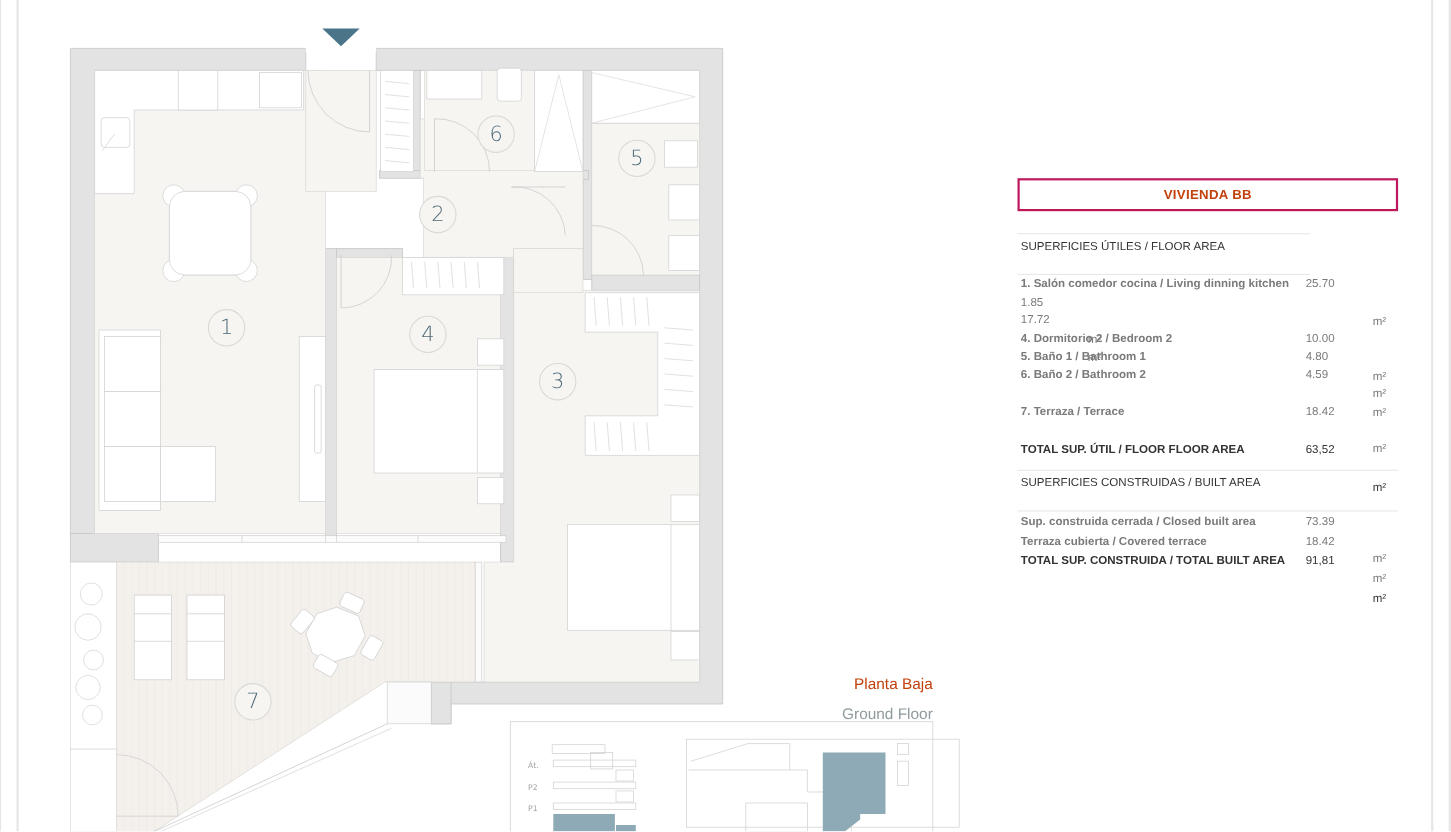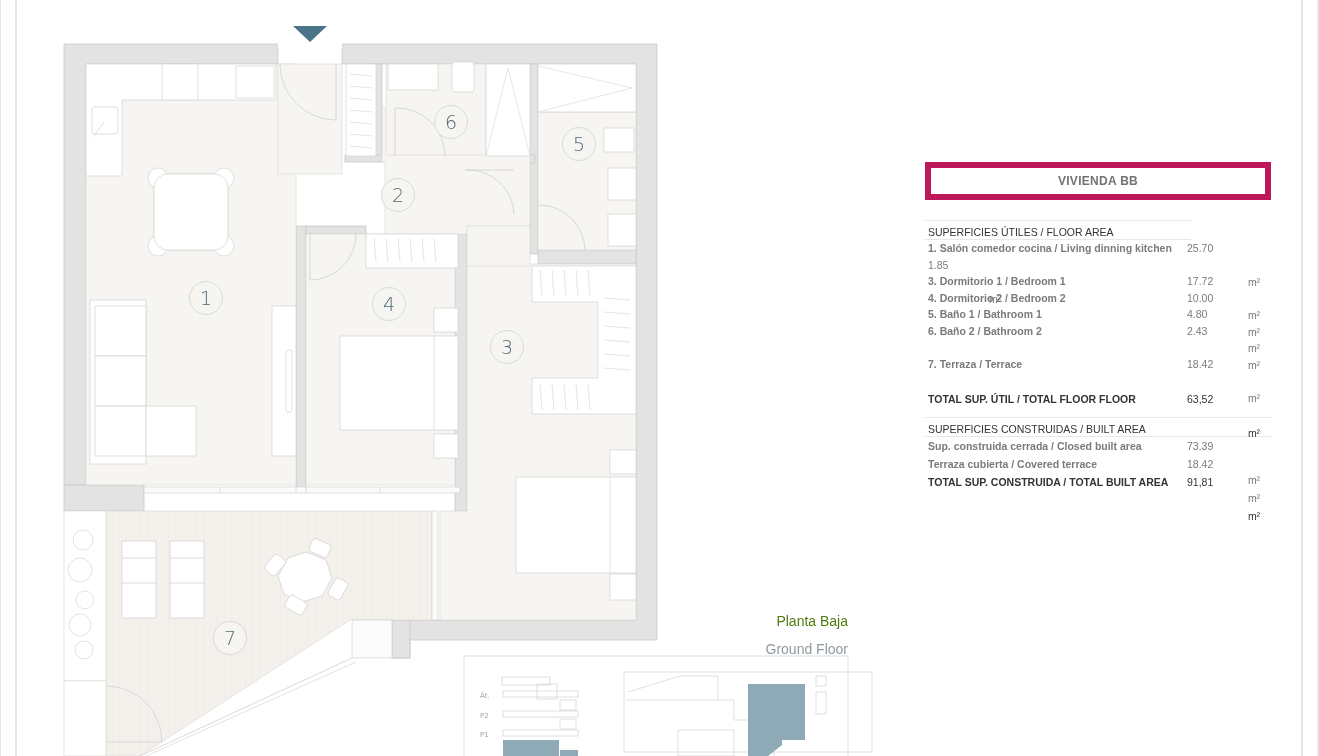--- a/index.html
+++ b/index.html
@@ -16,33 +16,33 @@
   #plan { position: absolute; left: 0; top: 0; }
 
   .room-num {
     position: absolute; width: 32px; height: 32px; border-radius: 50%;
     border: 1px solid #d9d9d6; background: #f7f5f2;
     color: #4e6a78; font-size: 19px; line-height: 32px; text-align: center;
     font-family: "DejaVu Sans", sans-serif; font-weight: 300;
   }
 
   .floor-label {
-    position: absolute; right: 471px; text-align: right; color: #4d7c0f;
+    position: absolute; right: 471px; text-align: right; color: #c2410c;
     font-size: 14px; line-height: 16px;
   }
   .floor-label.en { color: #8f9a9f; }
 
   
   #areas { position: absolute; left: 925px; top: 162px; width: 346px; color: #666; }
   .title-box {
-    height: 26px; border: 6px solid #be185d; text-align: center;
-    font-weight: bold; font-size: 12px; line-height: 26px; color: #737373; letter-spacing: 0.3px;
+    height: 26px; border: 2px solid #be185d; text-align: center;
+    font-weight: bold; font-size: 12px; line-height: 26px; color: #c2410c; letter-spacing: 0.3px;
   }
   .sec-head {
-    font-size: 10.5px; color: #333; padding: 5px 3px 1px 3px;
+    font-size: 10.5px; color: #333; padding: 5px 3px 19px 3px;
     border-top: 1px solid #e8e8e8;
   }
   .sec-head.under { border-bottom: 1px solid #e8e8e8; width: 260px; }
   .row { display: flex; font-size: 10.5px; height: 16.6px; line-height: 16.6px; color: #7a7a7a; padding-left: 3px; }
   .row .lbl { flex: 1; white-space: nowrap; font-weight: bold; }
   .row .val { width: 52px; text-align: left; }
   .row .unit { width: 30px; text-align: center; padding-right: 2px; margin-top: 34px; }
   .row.total { color: #333; }
   .gap { height: 16px; }
   .gap-s { height: 19px; }
@@ -286,48 +286,47 @@
   <div class="row">
     <span class="lbl">1. Salón comedor cocina / Living dinning kitchen</span>
     <span class="val">25.70</span>
     <span class="unit">m²</span>
   </div>
   <div class="row">
     <span class="val">1.85</span>
     <span class="unit">m²</span>
   </div>
   <div class="row">
-    <span class="lbl">3. Dormitorio 1 / Bedroom 1</span>
     <span class="val">17.72</span>
     <span class="unit">m²</span>
   </div>
   <div class="row">
     <span class="lbl">4. Dormitorio 2 / Bedroom 2</span>
     <span class="val">10.00</span>
     <span class="unit">m²</span>
   </div>
   <div class="row">
     <span class="lbl">5. Baño 1 / Bathroom 1</span>
     <span class="val">4.80</span>
     <span class="unit">m²</span>
   </div>
   <div class="row">
     <span class="lbl">6. Baño 2 / Bathroom 2</span>
-    <span class="val">2.43</span>
+    <span class="val">4.59</span>
     <span class="unit">m²</span>
   </div>
   <div class="gap"></div>
   <div class="row">
     <span class="lbl">7. Terraza / Terrace</span>
     <span class="val">18.42</span>
     <span class="unit">m²</span>
   </div>
   <div class="gap-s"></div>
   <div class="row total">
-    <span class="lbl">TOTAL SUP. ÚTIL / TOTAL FLOOR FLOOR</span>
+    <span class="lbl">TOTAL SUP. ÚTIL / FLOOR FLOOR AREA</span>
     <span class="val">63,52</span>
     <span class="unit">m²</span>
   </div>
   <div style="height:9px"></div>
   <div class="sec-head" style="border-bottom:1px solid #e8e8e8;">SUPERFICIES CONSTRUIDAS / BUILT AREA</div>
   <div class="row" style="height:18px;line-height:18px;">
     <span class="lbl">Sup. construida cerrada / Closed built area</span>
     <span class="val">73.39</span>
     <span class="unit">m²</span>
   </div>

